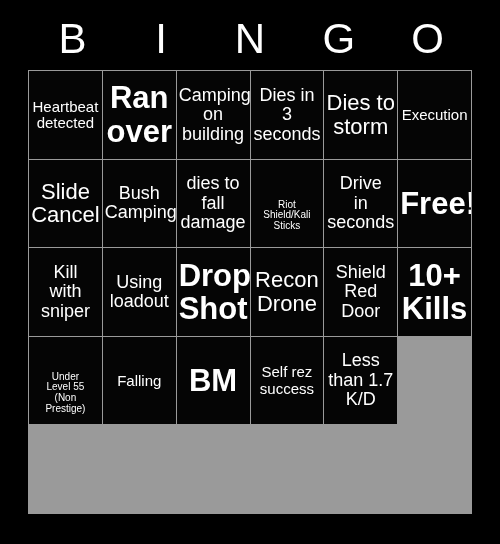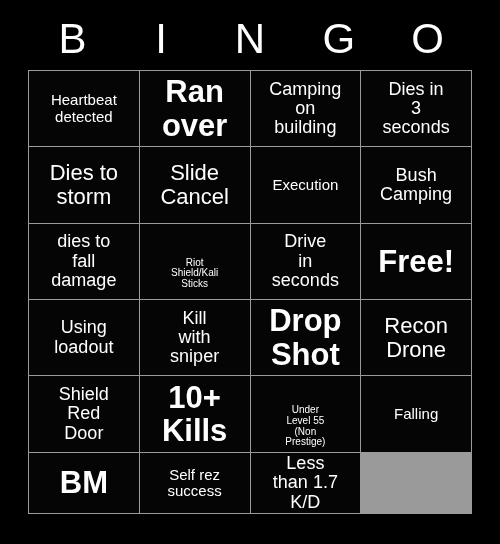--- a/index.html
+++ b/index.html
@@ -40,21 +40,21 @@
     font-weight: 400;
     line-height: 1;
     color: #ffffff;
     letter-spacing: 0;
   }
 
   
   #bingo-grid {
     flex: 1;
     display: grid;
-    grid-template-columns: repeat(4, 1fr);
+    grid-template-columns: repeat(6, 1fr);
     grid-template-rows: repeat(5, 1fr);
     border-top: 1px solid #9a9a9a;
     border-left: 1px solid #9a9a9a;
     background: #9a9a9a;
     gap: 0;
   }
   .bingo-cell {
     background: #050505;
     border-right: 1px solid #9a9a9a;
     border-bottom: 1px solid #9a9a9a;
@@ -114,25 +114,25 @@
         <span class="cell-text sz-m">Dies in
 3
 seconds</span>
       </div>
     <div class="bingo-cell">
         <span class="cell-text sz-l">Dies to
 storm</span>
       </div>
 
     <div class="bingo-cell">
+        <span class="cell-text sz-s">Execution</span>
+      </div>
+    <div class="bingo-cell">
         <span class="cell-text sz-l">Slide
 Cancel</span>
-      </div>
-    <div class="bingo-cell">
-        <span class="cell-text sz-s">Execution</span>
       </div>
     <div class="bingo-cell">
         <span class="cell-text sz-m">Bush
 Camping</span>
       </div>
     <div class="bingo-cell">
         <span class="cell-text sz-m">dies to
 fall
 damage</span>
       </div>
@@ -144,27 +144,27 @@
       </div>
     <div class="bingo-cell">
         <span class="cell-text sz-m">Drive
 in
 seconds</span>
       </div>
     <div class="bingo-cell">
         <span class="cell-text sz-xxl">Free!</span>
       </div>
     <div class="bingo-cell">
-        <span class="cell-text sz-m">Using
-loadout</span>
-      </div>
-    <div class="bingo-cell">
         <span class="cell-text sz-m">Kill
 with
 sniper</span>
+      </div>
+    <div class="bingo-cell">
+        <span class="cell-text sz-m">Using
+loadout</span>
       </div>
 
     <div class="bingo-cell">
         <span class="cell-text sz-xxl">Drop
 Shot</span>
       </div>
     <div class="bingo-cell">
         <span class="cell-text sz-l">Recon
 Drone</span>
       </div>

